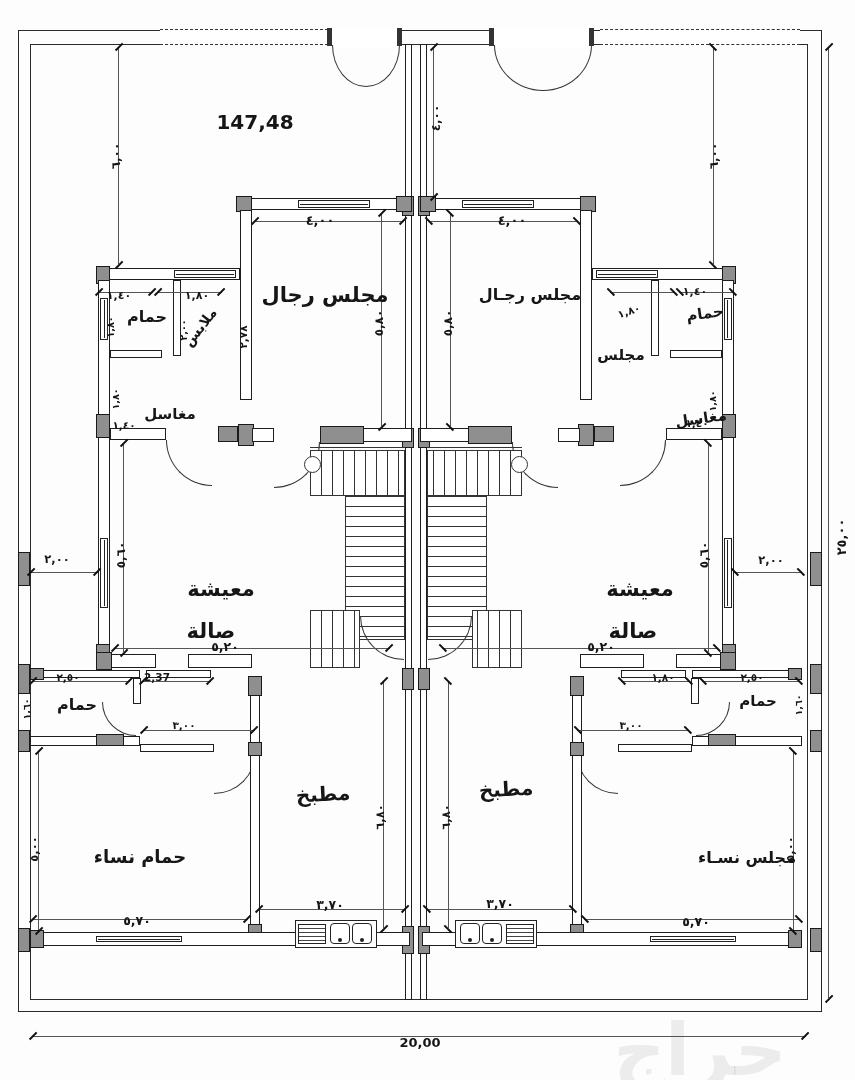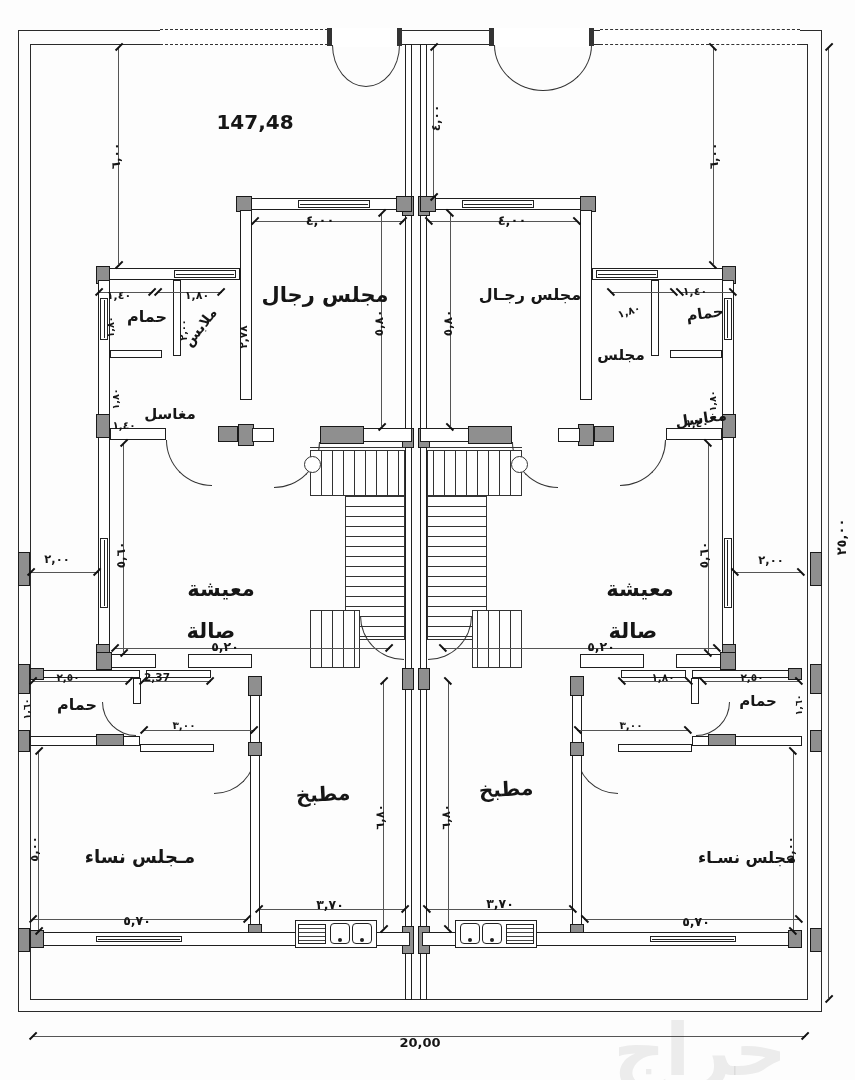--- a/index.html
+++ b/index.html
@@ -307,21 +307,21 @@
   <span class="t" style="left:752px;top:677px;font-size:10.5px;">٢,٥٠</span>
   <span class="t r90" style="left:799px;top:705px;font-size:9.5px;">١,٦٠</span>
   <span class="t" style="left:758px;top:701px;font-size:15px;">حمام</span>
   <span class="t" style="left:631px;top:725px;font-size:10.5px;">٣,٠٠</span>
 
   <span class="t" style="left:323px;top:794px;font-size:20px;transform:translate(-50%,-50%) rotate(-3deg);">مطبخ</span>
   <span class="t" style="left:506px;top:789px;font-size:20px;transform:translate(-50%,-50%) rotate(-3deg);">مطبخ</span>
   <span class="t r90" style="left:381px;top:817px;font-size:11.5px;">٦,٨٠</span>
   <span class="t r90" style="left:447px;top:817px;font-size:11.5px;">٦,٨٠</span>
 
-  <span class="t" style="left:140px;top:857px;font-size:18px;">مـجلس نساء</span>
+  <span class="t" style="left:140px;top:857px;font-size:18px;">حمام نساء</span>
   <span class="t" style="left:722px;top:858px;font-size:16px;margin-left:25px;">مجلس نسـاء</span>
   <span class="t r90" style="left:35px;top:849px;font-size:11.5px;">٥,٠٠</span>
   <span class="t r90" style="left:791px;top:849px;font-size:11.5px;">٥,٠٠</span>
   <span class="t" style="left:137px;top:921px;font-size:12.5px;">٥,٧٠</span>
   <span class="t" style="left:696px;top:922px;font-size:12.5px;">٥,٧٠</span>
   <span class="t" style="left:330px;top:905px;font-size:12.5px;">٣,٧٠</span>
   <span class="t" style="left:500px;top:904px;font-size:12.5px;">٣,٧٠</span>
 
   <span class="t r90" style="left:841px;top:537px;font-size:13px;">٢٥,٠٠</span>
   <span class="t" style="left:420px;top:1042px;font-size:13px;">20,00</span>

